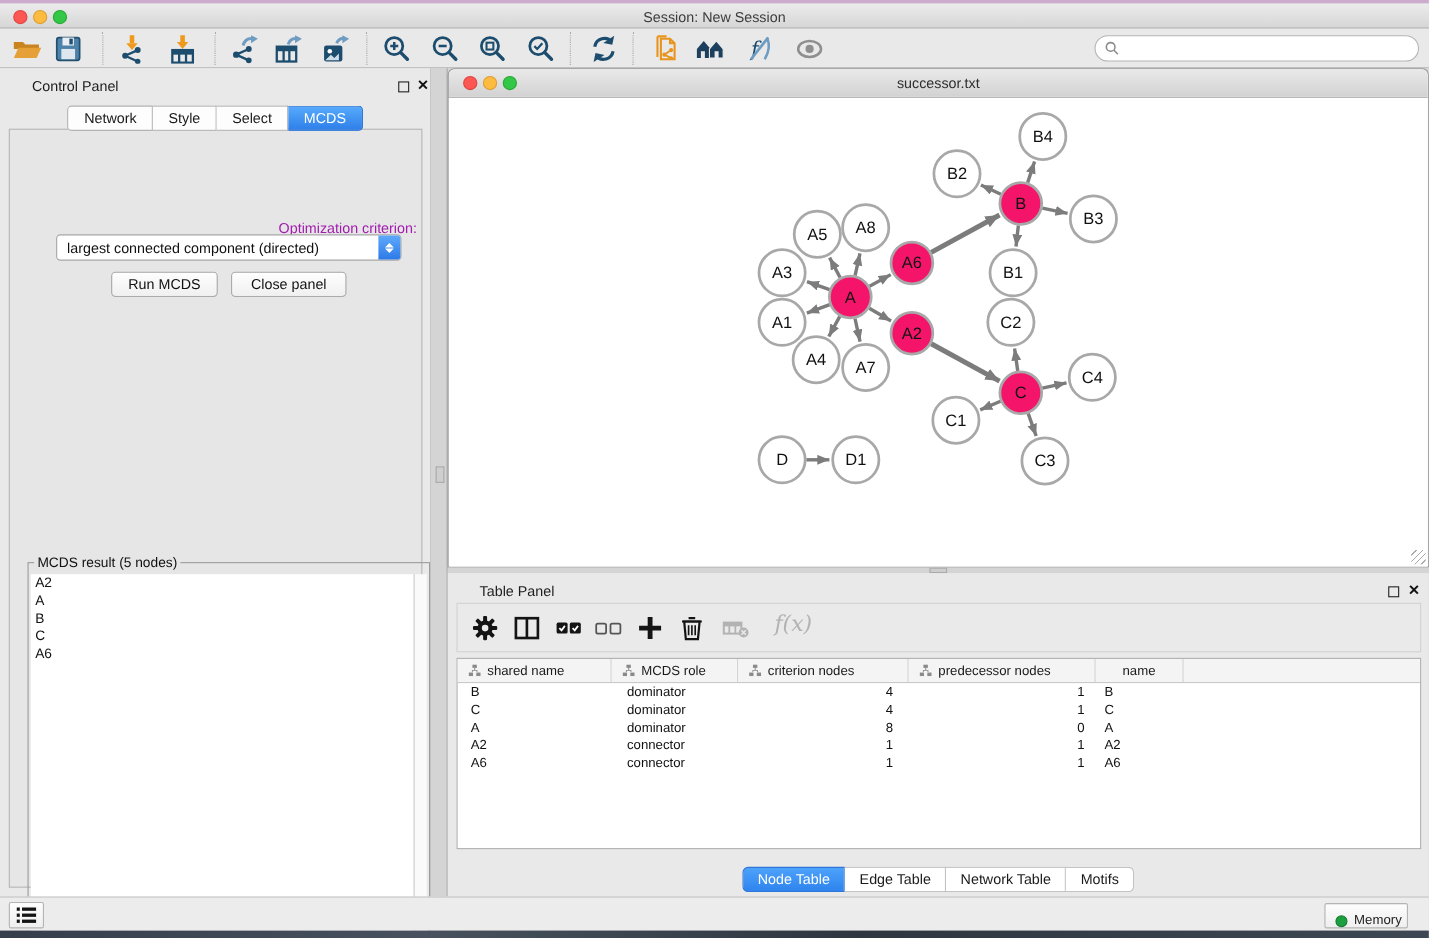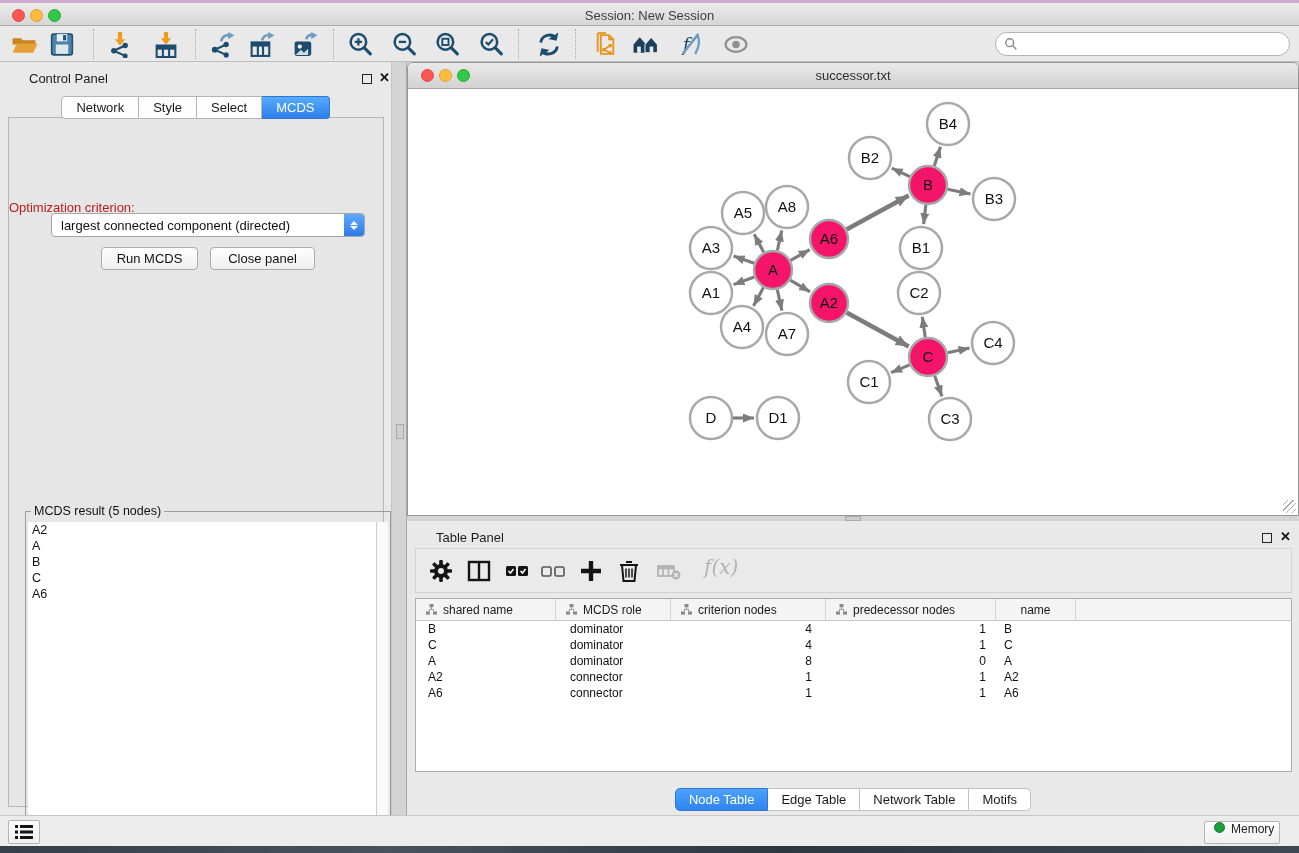--- a/index.html
+++ b/index.html
@@ -35,21 +35,21 @@
   .panel-title { position:absolute; left:12px; top:9px; font-size:13px; color:#1c1c1c;margin-left:17px; }
   .float-ic { position:absolute; width:10px; height:10px; border:1.6px solid #222; top:12px; cursor:pointer; }
   .close-ic { position:absolute; top:8px; font-size:13px; font-weight:bold; color:#111; cursor:pointer; }
   .cp-inner { position:absolute; left:8px; top:55px; width:376px; height:690px; background:#e6e6e6; border:1px solid #b6b6b6; }
   .tabs-row { position:absolute; left:0; right:0; top:34px; display:flex; justify-content:center; z-index:5; }
   .tab { height:23px; padding:0 14px; background:#fdfdfd; border:1px solid #b4b4b4; border-left:none;
     font-size:13px; color:#1a1a1a; display:flex; align-items:center; cursor:pointer; }
   .tab:first-child { border-left:1px solid #b4b4b4; border-radius:4px 0 0 4px; }
   .tab:last-child { border-radius:0 4px 4px 0; }
   .tab.active { background:linear-gradient(#57aafc,#2e7fe9); color:#fff; border-color:#2e77d8; }
-  .opt-label { position:absolute; left:0; right:16px; top:82px; text-align:left; font-size:13px; color:#b91c1c; }
+  .opt-label { position:absolute; left:0; right:4px; top:82px; text-align:right; font-size:13px; color:#a21caf; }
   .dropdown { position:absolute; left:42px; top:95px; width:314px; height:24px; background:#fff;
     border:1px solid #a6a6a6; border-radius:4px; display:flex; align-items:center; cursor:pointer; }
   .dropdown .dd-text { flex:1; font-size:13px; color:#111; padding-left:9px; white-space:nowrap; overflow:hidden; }
   .dd-step { width:20px; height:22px; border-radius:0 3px 3px 0; background:linear-gradient(#5fa9fb,#2d7ae8);
     display:flex; flex-direction:column; align-items:center; justify-content:center; gap:1px; }
   .dd-step span { width:0; height:0; border-left:4px solid transparent; border-right:4px solid transparent; }
   .dd-up { border-bottom:4px solid #fff; }
   .dd-dn { border-top:4px solid #fff; }
   .cp-btn { position:absolute; top:129px; height:23px; background:linear-gradient(#fefefe,#f0f0f0);
     border:1px solid #ababab; border-radius:4px; font-size:13px; color:#111; font-family:"Liberation Sans",sans-serif; cursor:pointer; }
@@ -97,21 +97,21 @@
   .btab { height:23px; padding:0 13px; background:#fff; border:1px solid #c3c3c3; border-left:none;
     font-size:13px; color:#1a1a1a; display:flex; align-items:center; cursor:pointer; }
   .btab:first-child { border-left:1px solid #c3c3c3; border-radius:5px 0 0 5px; }
   .btab:last-child { border-radius:0 5px 5px 0; }
   .btab.active { background:linear-gradient(#4da2fb,#2f84ee); color:#fff; border-color:#2e77d8; }
 
   
   .statusbar { position:absolute; left:0; top:815px; width:1299px; height:31px; background:#ececec; border-top:1px solid #c6c6c6; }
   .sb-btn { position:absolute; background:linear-gradient(#fdfdfd,#efefef); border:1px solid #b4b4b4; border-radius:2px; cursor:pointer; }
   .list-btn { left:8px; top:4px; width:32px; height:24px; display:flex; align-items:center; justify-content:center; }
-  .mem-btn { left:1204px; top:5px; width:76px; height:23px; display:flex; align-items:flex-start; gap:6px; padding-left:9px; }
+  .mem-btn { left:1204px; top:5px; width:76px; height:23px; display:flex; align-items:flex-end; gap:6px; padding-left:9px; }
   .mem-dot { width:11px; height:11px; border-radius:50%; background:#1d9e3f; border:1px solid #157a2f; }
   .mem-label { font-size:12px; color:#222; }
   .desktop-strip { position:absolute; left:0; top:846px; width:1299px; height:7px;
     background:linear-gradient(90deg,#353f4b,#47525e 30%,#2e3740 60%,#3d4854); }
 </style>
 </head>
 <body>
 
 <div class="app">
 

